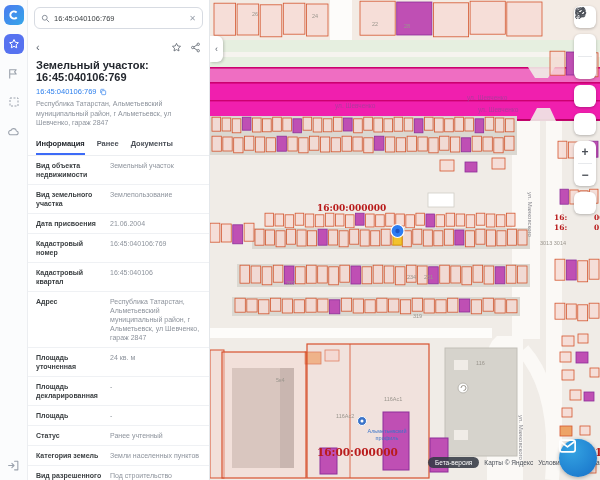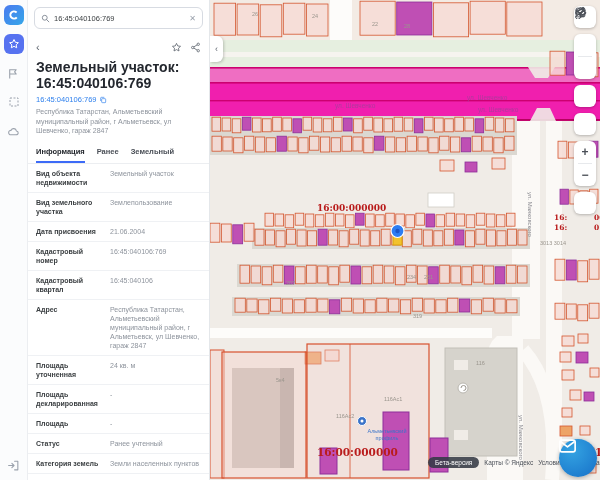--- a/index.html
+++ b/index.html
@@ -13,21 +13,21 @@
   .rail-btn.active { background:#5672f0; color:#fff; }
   .rail .spacer { flex:1; }
 
   
   .panel { width:182px; flex-shrink:0; border-right:1px solid #e4e7ea; display:flex; flex-direction:column; overflow:hidden; background:#fff; }
   .searchbar { margin:7px 6px 6px 6px; height:22px; border:1px solid #d7dbe2; border-radius:6px; display:flex; align-items:center; padding:0 6px; gap:4px; }
   .searchbar input { border:none; outline:none; flex:1; font-size:7.5px; color:#3c4043; font-family:"Liberation Sans",sans-serif; min-width:0; }
   .panel-head { display:flex; align-items:center; padding:6px 8px 4px 8px; gap:8px; }
   .panel-head .sp { flex:1; }
   .icon-btn { background:none; border:none; cursor:pointer; color:#5f6670; display:flex; align-items:center; }
-  .ptitle { font-size:14px; font-weight:bold; color:#23272e; padding:2px 8px 3px 8px; }
+  .ptitle { font-size:11px; font-weight:bold; color:#23272e; padding:2px 8px 3px 8px; }
   .plink { font-size:7.5px; color:#2f80ed; padding:1px 8px 3px 8px; display:flex; align-items:center; gap:3px; text-decoration:none; }
   .paddr { font-size:7px; line-height:9.5px; color:#8d939c; padding:0 8px 5px 8px; }
   .tabs { display:flex; gap:12px; padding:3px 8px 0 8px; border-bottom:1px solid #eceef1;align-items:center; }
   .tab { font-size:7.5px; font-weight:bold; color:#4a4f57; padding:3px 0 5px 0; cursor:pointer; border-bottom:2px solid transparent; }
   .tab.active { color:#1d2127; border-bottom-color:#3d6bf7; }
   .rows { flex:1; overflow:hidden; }
   .row { display:flex; gap:6px; padding:5px 8px; border-bottom:1px solid #eff1f4; }
   .rlabel { width:68px; flex-shrink:0; font-size:7px; line-height:9px; font-weight:bold; color:#3c4043; }
   .rvalue { flex:1; font-size:7px; line-height:9px; color:#8d939c; }
 
@@ -127,21 +127,21 @@
       <span>16:45:040106:769</span>
       <svg width="8" height="8" viewBox="0 0 24 24">
           <rect x="8" y="8" width="12" height="12" rx="2" fill="none" stroke="currentColor" stroke-width="2"></rect>
           <path d="M5 15V6a2 2 0 0 1 2-2h9" fill="none" stroke="currentColor" stroke-width="2"></path>
         </svg>
     </a>
     <p class="paddr">Республика Татарстан, Альметьевский муниципальный район, г Альметьевск, ул Шевченко, гараж 2847</p>
     <div class="tabs">
       <span class="tab active">Информация</span>
       <span class="tab">Ранее</span>
-      <span class="tab">Земельный</span>
+      <span class="tab">Документы</span>
     </div>
     <div class="rows" id="rows">
         <div class="row">
           <div class="rlabel">Вид объекта недвижимости</div>
           <div class="rvalue">Земельный участок</div>
         </div>
         <div class="row">
           <div class="rlabel">Вид земельного участка</div>
           <div class="rvalue">Землепользование</div>
         </div>

